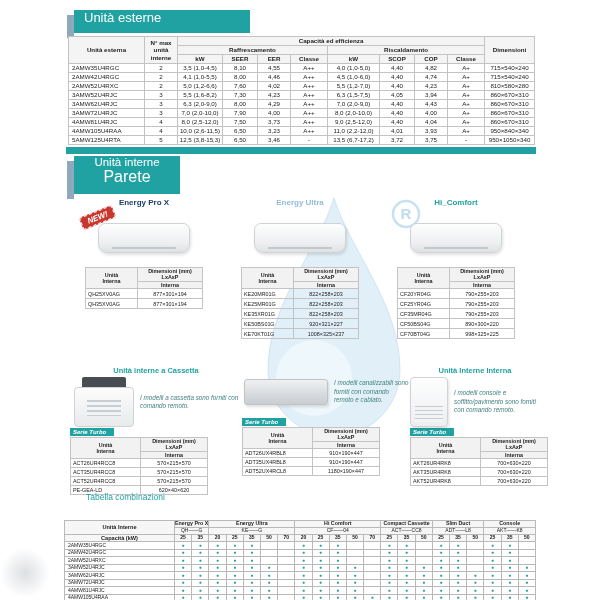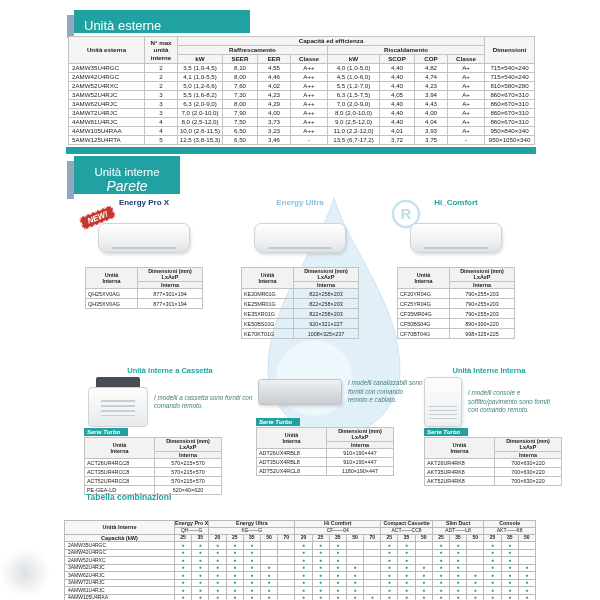--- a/index.html
+++ b/index.html
@@ -1,26 +1,26 @@
 <!DOCTYPE html>
 <html style="--teal: #21a2a2; --banner-fold: #8fa8bc; --navy: #1c3e6e; --light-blue: #8fbcdb; --badge-red: #c8372d; --dot-teal: #1ea2a0; --watermark-blue: #c9e4f3;"><head>
 <meta charset="utf-8">
 <style>
   *{box-sizing:border-box;margin:0;padding:0}
   html,body{background:#fff}
   .canvas{position:relative;width:600px;height:600px;background:#fff;overflow:hidden;
           font-family:"Liberation Sans",sans-serif;color:#222}
   
   .banner{position:absolute;background:var(--teal);color:#fff;display:flex;flex-direction:column;
-          justify-content:flex-end;padding-left:10px;z-index:2}
+          justify-content:flex-start;padding-left:10px;z-index:2}
   .banner::before{content:"";position:absolute;left:-7px;top:5px;width:7px;height:100%;
           background:var(--banner-fold)}
   .banner1{left:74px;top:10px;width:176px;height:23px;font-size:13px}
   .banner2{left:74px;top:156px;width:106px;height:38px;font-size:11.5px;text-align:center;padding-left:0}
-  .banner2 .l2{font-style:italic;font-size:14px}
+  .banner2 .l2{font-size:16px}
   
   .extwrap{position:absolute;left:68px;top:36px;width:466px;z-index:2}
   table{border-collapse:collapse;table-layout:fixed}
   .ext{width:466px;font-size:6.2px}
   .ext th,.ext td{border:1px solid #c3c3c3;text-align:center;vertical-align:middle;
       padding:0 1px;height:9px;line-height:1.15;overflow:hidden}
   .ext thead th{background:#f4f4f4;font-weight:bold}
   .ext td.model{text-align:left;padding-left:3px}
   .pre{white-space:pre-line}
   .tealbar{position:absolute;left:66px;top:147px;width:470px;height:7px;background:var(--teal);z-index:2}
@@ -40,21 +40,21 @@
   .mini th,.mini td{border:1px solid #c3c3c3;text-align:center;vertical-align:middle;padding:0 1px;line-height:1.2}
   .mini thead th{background:#f2f2f2;font-weight:bold}
   .mini tbody th{font-weight:normal;text-align:left;padding-left:2px}
   .minihost .mini{width:118px}
   .minihost .mini th:first-child{width:52px}
   .minihost .mini tbody tr{height:10px}
   .sechost .mini{width:138px}
   .sechost .mini th:first-child{width:70px}
   .sechost .mini tbody tr{height:9px}
   
-  .sections{position:absolute;left:84px;top:366px;width:470px;display:flex;z-index:1}
+  .sections{position:absolute;left:70px;top:366px;width:470px;display:flex;z-index:1}
   .section{display:flex;flex-direction:column}
   .sec0{width:172px}.sec1{width:168px}.sec2{width:130px}
   .stitle{font-weight:bold;font-size:7.5px;color:var(--teal);text-align:center;height:10px}
   .srow{display:flex;align-items:center;gap:6px;height:52px}
   .sdesc{font-style:italic;font-size:6.3px;color:#41807f;line-height:1.35;flex:1}
   .serie{align-self:flex-start;background:var(--teal);color:#fff;font-size:6px;font-weight:bold;
       font-style:italic;padding:1px 8px 1px 3px;margin-bottom:1px}
   .ac-cassette{position:relative;width:60px;height:50px;flex:none;margin-left:4px}
   .ac-cassette::before{content:"";position:absolute;left:8px;top:0;width:44px;height:12px;background:#474d52;border-radius:2px}
   .ac-cassette .panel{position:absolute;left:0;top:10px;width:60px;height:40px;background:linear-gradient(180deg,#fdfdfd,#e8eaec);
@@ -62,21 +62,21 @@
   .ac-cassette .panel::after{content:"";position:absolute;left:12px;top:12px;width:34px;height:16px;
       background:repeating-linear-gradient(180deg,#c8cdd1 0 2px,#f2f4f5 2px 5px)}
   .ac-duct{width:84px;height:26px;flex:none;background:linear-gradient(180deg,#eef0f1,#c9cdd1);
       border:1px solid #c0c4c8;border-radius:3px;box-shadow:1px 2px 3px rgba(0,0,0,.12);margin-left:2px}
   .ac-console{width:38px;height:50px;flex:none;background:linear-gradient(180deg,#fefefe,#eceef0);
       border:1px solid #cfd3d6;border-radius:4px;position:relative;box-shadow:1px 2px 3px rgba(0,0,0,.12)}
   .ac-console::after{content:"";position:absolute;left:4px;bottom:4px;width:28px;height:16px;
       background:repeating-linear-gradient(180deg,#c8cdd1 0 1.5px,#f2f4f5 1.5px 4px)}
   
   .combo-wrap{position:absolute;left:64px;top:492px;width:474px;z-index:2}
-  .combo-title{font-weight:bold;font-size:8.5px;color:var(--teal);margin-left:22px;margin-bottom:18px}
+  .combo-title{font-weight:normal;font-size:8.5px;color:var(--teal);margin-left:22px;margin-bottom:18px}
   .combo{width:472px;font-size:5px}
   .combo th,.combo td{border:1px solid #b9b9b9;text-align:center;vertical-align:middle;padding:0;line-height:1.1;height:7px}
   .combo thead th{background:#f6f6f6}
   .combo th.grp{font-weight:bold;font-size:5.3px}
   .combo th.code{font-weight:normal}
   .combo th.cap{font-weight:bold}
   .combo th.lbl{width:110px;font-weight:bold;font-size:5.6px}
   .combo tbody th.mdl{font-weight:normal;text-align:left;padding-left:3px;font-size:5px}
   .combo .gb{border-left:1px solid #8a8a8a}
   .combo tbody tr{height:7.5px}

